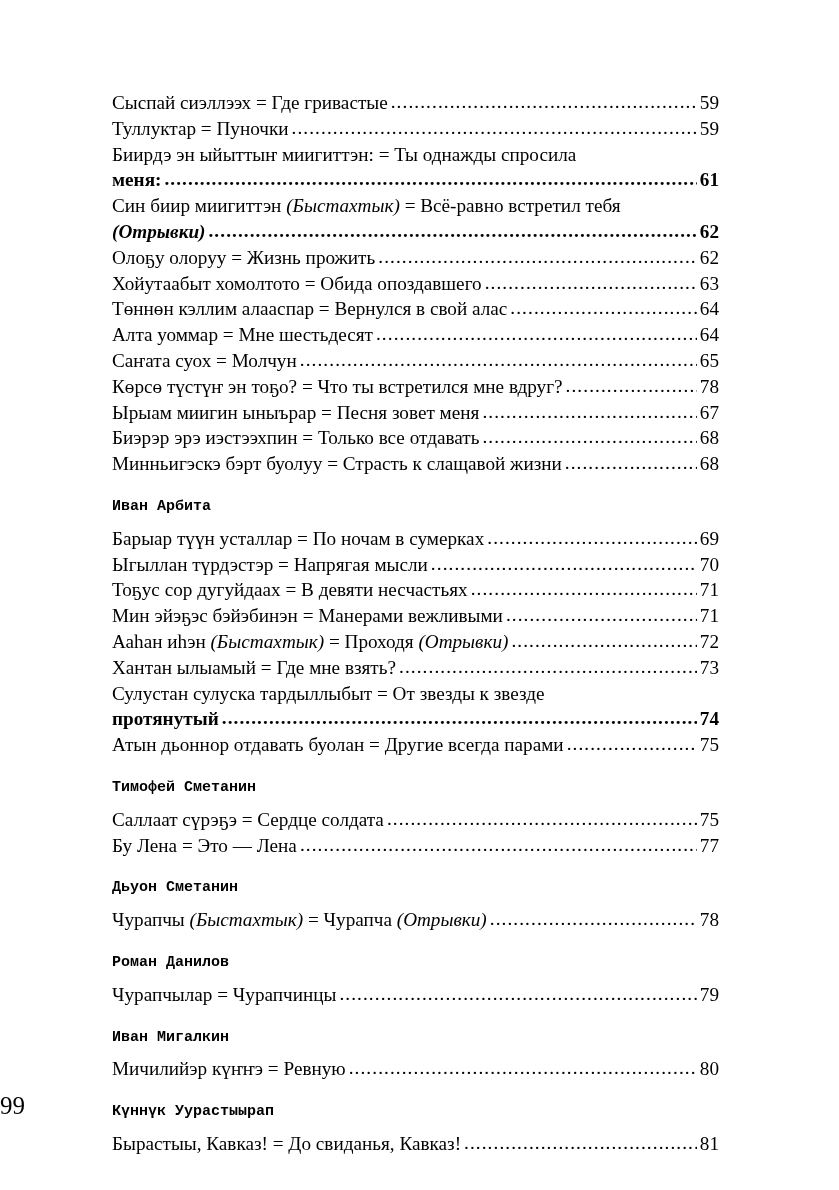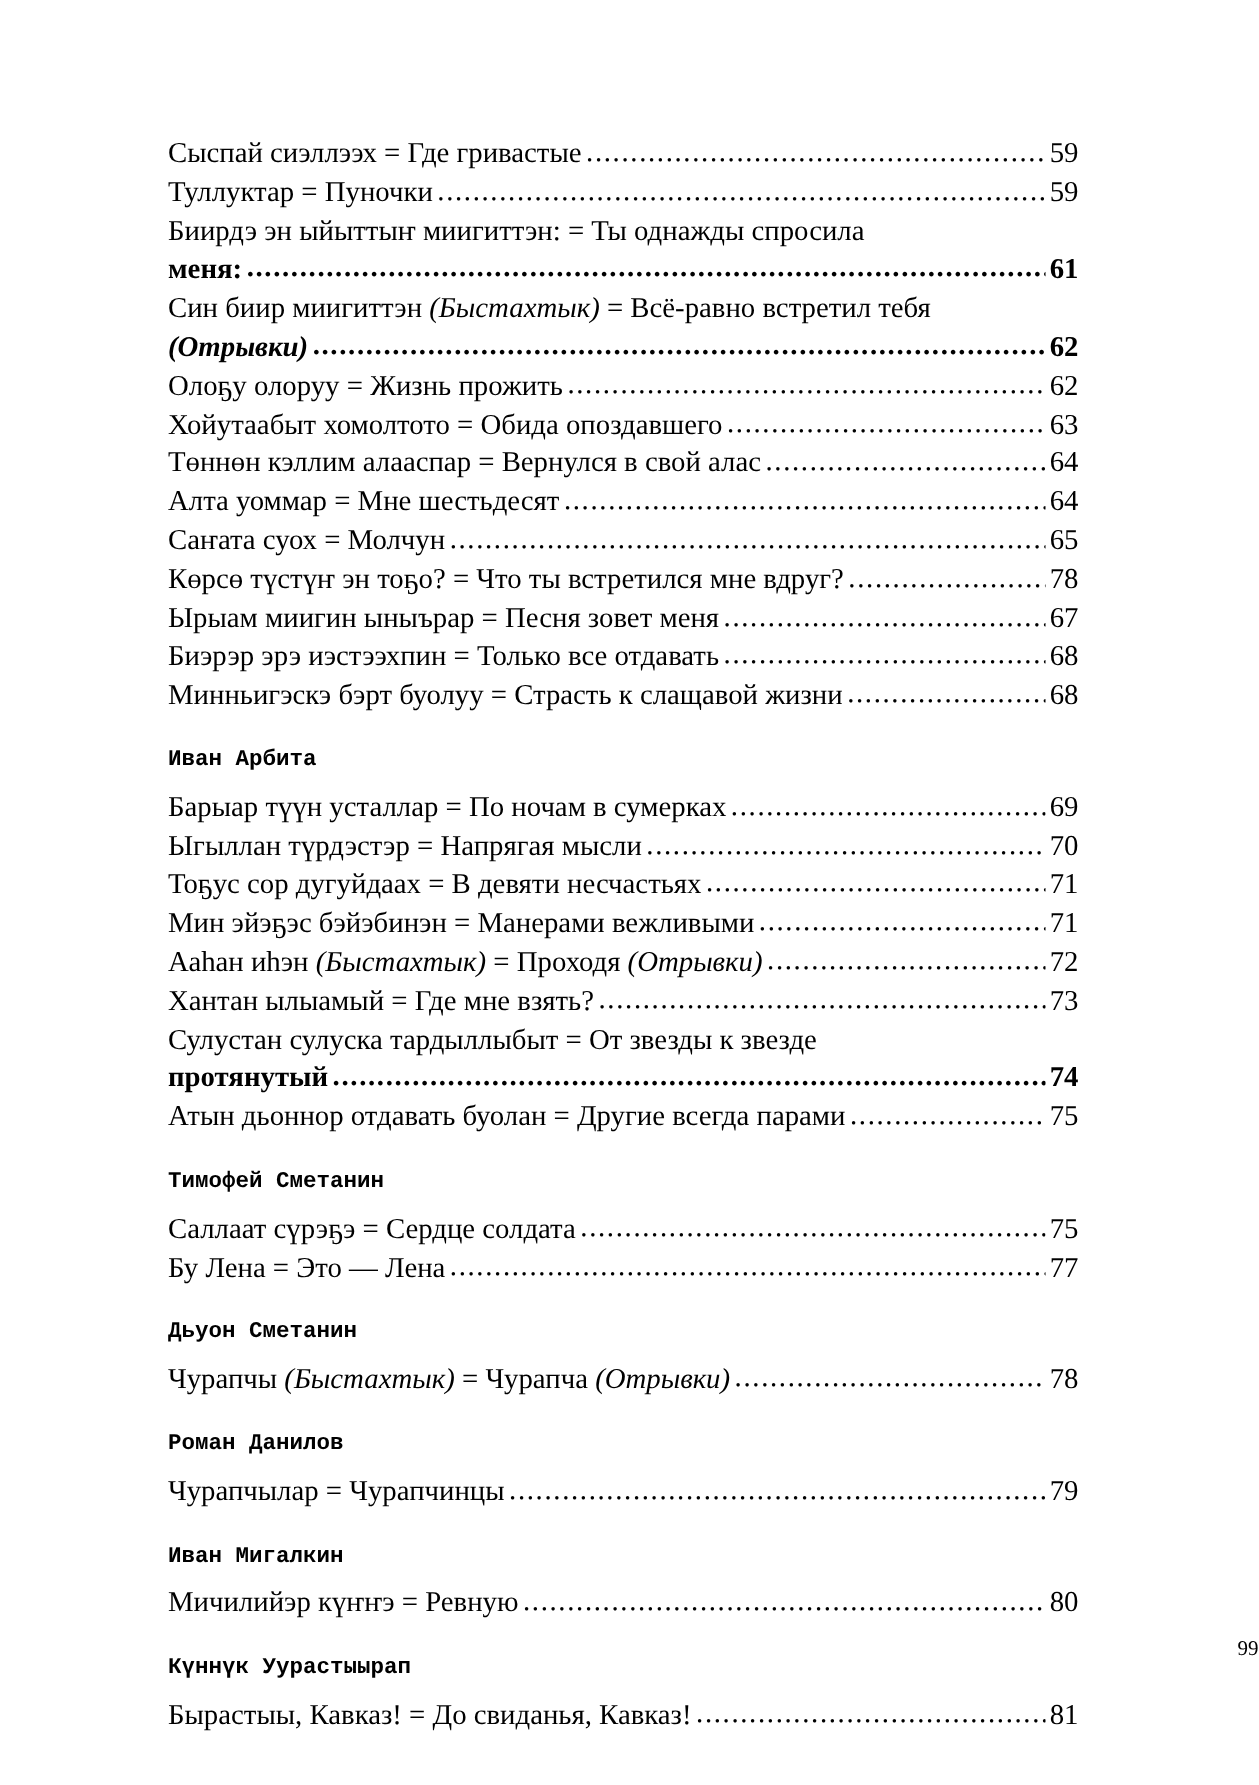--- a/index.html
+++ b/index.html
@@ -76,22 +76,22 @@
     display: flex;
     align-items: center;
     width: 100%;
     font-weight: bold;
   }
   .pagenum {
     position: absolute;
     left: 0;
     right: 0;
     top: 1092px;
-    text-align: right;
-    font-size: 14px;
+    text-align: left;
+    font-size: 25px;
     font-family: "Liberation Serif", serif;
   }
 </style>
 </head>
 <body>
 
 <div id="page">
   <div class="toc" id="toc-root">
       <div class="entry">
         <div class="row">

